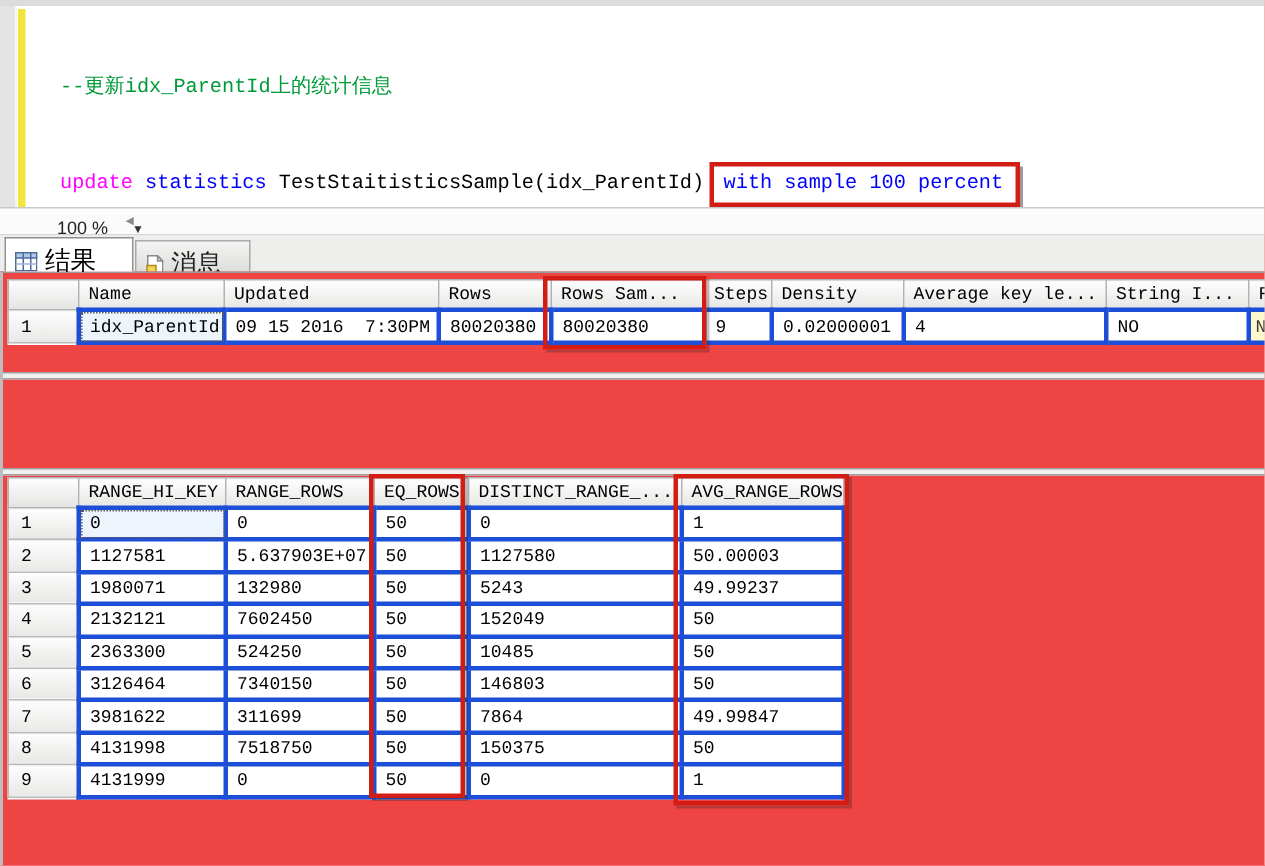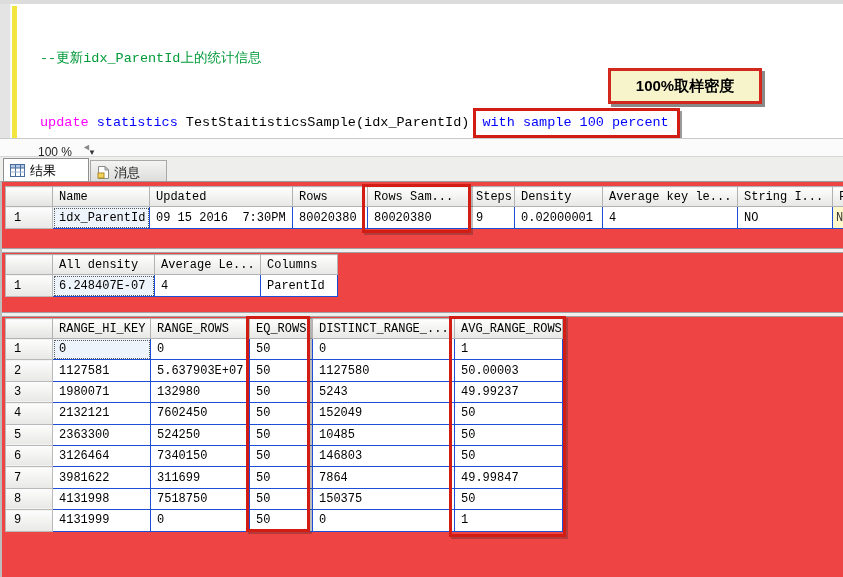--- a/index.html
+++ b/index.html
@@ -34,33 +34,33 @@
 
   
   .zoombar{position:absolute;left:0;top:138px;width:843px;height:19px;background:#fbfbfb;border-top:1px solid #c9c9c9;border-bottom:1px solid #d6d6d6;font-size:12px;color:#222;}
   .zoomctl{position:absolute;left:6px;top:6px;height:15px;line-height:15px;cursor:default;margin-left:32px;}
   .zoomctl .lvl{display:inline-block;min-width:44px;}
   .zoomcaret{display:inline-block;font-size:8px;color:#333;margin-left:6px;vertical-align:1px;}
   .hscroll-left{position:absolute;left:82px;top:3px;font-size:9px;color:#8a8a8a;}
 
   
   .tabstrip{position:absolute;left:0;top:157px;width:843px;height:24px;background:#eeeeec;}
-  .tab{position:absolute;top:1px;height:23px;font-size:13px;color:#000;padding:3px 10px 0 6px;cursor:default;}
+  .tab{position:absolute;top:1px;height:23px;font-size:17px;color:#000;padding:3px 10px 0 6px;cursor:default;}
   .tab .ticon{display:inline-block;vertical-align:-2px;margin-right:5px;}
   .tab-active{left:3px;width:86px;background:#ffffff;border:1px solid #8f8f8f;border-bottom:none;z-index:2;}
   .tab-inactive{left:90px;width:77px;background:linear-gradient(#f4f4f2,#dddddb);border:1px solid #a9a9a9;border-bottom:none;top:3px;height:21px;color:#222;}
 
   
   .results{position:absolute;left:0;top:181px;width:843px;height:432px;background:#ef4444;border-top:1px solid #9a9a9a;border-left:2px solid #bdbdbd;}
   .grid{position:absolute;border-collapse:collapse;table-layout:fixed;background:#ffffff;font-family:"Liberation Mono",monospace;font-size:12px;color:#000;}
   .grid th,.grid td{white-space:pre;overflow:hidden;text-align:left;font-weight:normal;}
   .grid thead th{background:linear-gradient(#fefefe,#e7e7e5);border:1px solid #b2b2b2;height:20px;padding:2px 4px 2px 6px;}
   .grid th.corner{background:linear-gradient(#fdfdfd,#e3e3e1);}
   .grid tbody th.rowhdr{background:linear-gradient(#fdfdfd,#e8e8e6);border:1px solid #b9b9b9;padding:2px 4px 2px 8px;}
-  .grid td{border:1px solid #1d4ed8;height:22px;padding:2px 4px 2px 6px;background:#fff;}
+  .grid td{border:3px solid #1d4ed8;height:22px;padding:2px 4px 2px 6px;background:#fff;}
   #grid3 td{height:21.4px;}
   .grid td.focus{background:#eef4fb;outline:1px dotted #5a5a5a;outline-offset:-2px;}
   .grid td.nullcell{background:var(--null-cell-bg);padding-left:3px;color:#3a3a3a;}
   #grid1{left:3px;top:4px;width:845px;}
   #grid2{left:3px;top:72px;width:332px;}
   #grid3{left:3px;top:136px;width:557px;}
   .grid-sep{position:absolute;left:0;width:843px;height:5px;background:#f0f0f0;border-top:1px solid #a2a2a2;border-bottom:1px solid #a2a2a2;}
   #sep1{top:66px;}
   #sep2{top:130px;}
 
@@ -77,21 +77,20 @@
   <div class="gutter"></div>
   <div class="changebar"></div>
   <div class="code">
     <div class="cl"><span class="tok-c">--更新idx_ParentId上的统计信息</span></div>
     <div class="cl"><span class="tok-m">update</span><span> </span><span class="tok-b">statistics</span><span> </span><span class="tok-k">TestStaitisticsSample(idx_ParentId)</span><span class="inline-redbox"><span class="tok-b">with sample 100 percent</span></span></div>
     <div class="cl"><span class="tok-b">go</span><span class="caret-bar"></span></div>
     <div class="cl"></div>
     <div class="cl"><span class="tok-b">dbcc show_statistics</span><span class="tok-k">(</span><span class="tok-s">'TestStaitisticsSample'</span><span class="tok-k">,</span><span class="tok-s">'idx_ParentId'</span><span class="tok-k">)</span></div>
     <div class="cl"><span class="tok-b">go</span></div>
   </div>
-  <div class="callout">100%取样密度</div>
 </div>
 
 <div class="zoombar">
   <div class="zoomctl">
     <span class="lvl">100 %</span><span class="zoomcaret">▼</span>
   </div>
   <div class="hscroll-left">◄</div>
 </div>
 
 <div class="tabstrip">
@@ -152,44 +151,20 @@
           <td>0.02000001</td>
           <td>4</td>
           <td>NO</td>
           <td class="nullcell">NULL</td>
         </tr>
       </tbody>
   </table>
 
   <div class="grid-sep" id="sep1"></div>
 
-  <table class="grid" id="grid2">
-    <colgroup>
-        <col style="width:47px">
-        <col style="width:102px">
-        <col style="width:106px">
-        <col style="width:77px">
-      </colgroup>
-    <thead>
-        <tr>
-          <th class="corner"></th>
-          <th>All density</th>
-          <th>Average Le...</th>
-          <th>Columns</th>
-        </tr>
-      </thead>
-      <tbody>
-        <tr>
-          <th class="rowhdr">1</th>
-          <td class="focus">6.248407E-07</td>
-          <td>4</td>
-          <td>ParentId</td>
-        </tr>
-      </tbody>
-  </table>
 
   <div class="grid-sep" id="sep2"></div>
 
   <table class="grid" id="grid3">
     <colgroup>
         <col style="width:47px">
         <col style="width:98px">
         <col style="width:99px">
         <col style="width:63px">
         <col style="width:142px">

